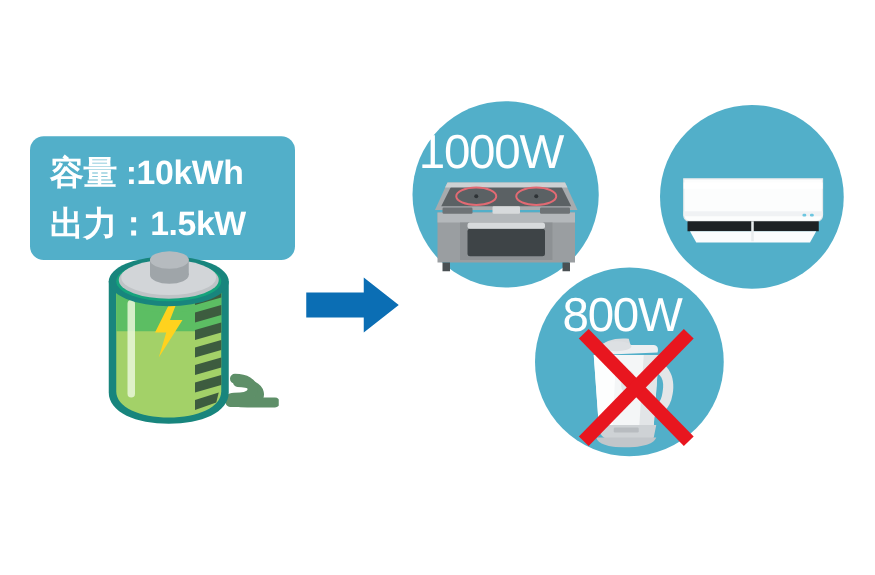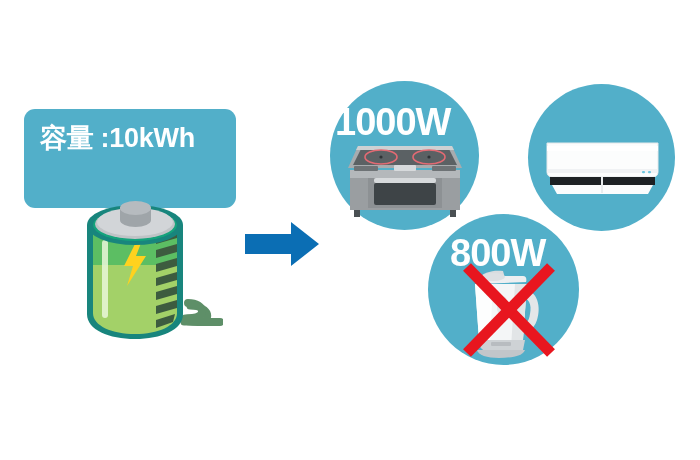--- a/index.html
+++ b/index.html
@@ -84,21 +84,21 @@
     top: 214px;
     width: 151px;
     height: 151px;
     z-index: 4;
     box-shadow: 0 0 0 5px #ffffff;
   }
 
   .watt-label {
     position: absolute;
     color: #ffffff;
-    font-weight: bold;
+    font-weight: normal;
     font-size: 38px;
     line-height: 1;
     letter-spacing: -1px;
     white-space: nowrap;
     z-index: 6;
   }
   .watt-1000 { left: 335px; top: 103px; }
   .watt-500  { left: 548px; top: 104px; }
   .watt-800  { left: 450px; top: 234px; }
 
@@ -111,20 +111,21 @@
   .appliance-kettle { left: 463px; top: 258px; width: 82px; height: 100px; }
   .kettle-x         { left: 460px; top: 262px; width: 98px; height: 96px; z-index: 7; }
 </style>
 </head>
 <body>
 
 <div id="stage">
 
   <div class="spec-box">
     <div class="spec-line">容量 :10kWh</div>
+    <div class="spec-line">出力：1.5kW</div>
   </div>
 
   <div class="battery">
     <svg viewBox="0 0 145 148" width="145" height="148">
 
       <path d="M112 110 C 134 110, 134 126, 120 126 C 106 126, 106 126, 106 126" fill="none" stroke="#5E8F68" stroke-width="7" stroke-linecap="round"></path>
       <path d="M110 107 C 128 107, 128 122, 114 122 C 100 122, 105 126, 120 126 L 142 126" fill="none" stroke="#5E8F68" stroke-width="8" stroke-linecap="round"></path>
 
       <path d="M9 29 L9 118 C9 134 31 143 57 143 C83 143 105 134 105 118 L105 29 Z" fill="#18857D"></path>
 

